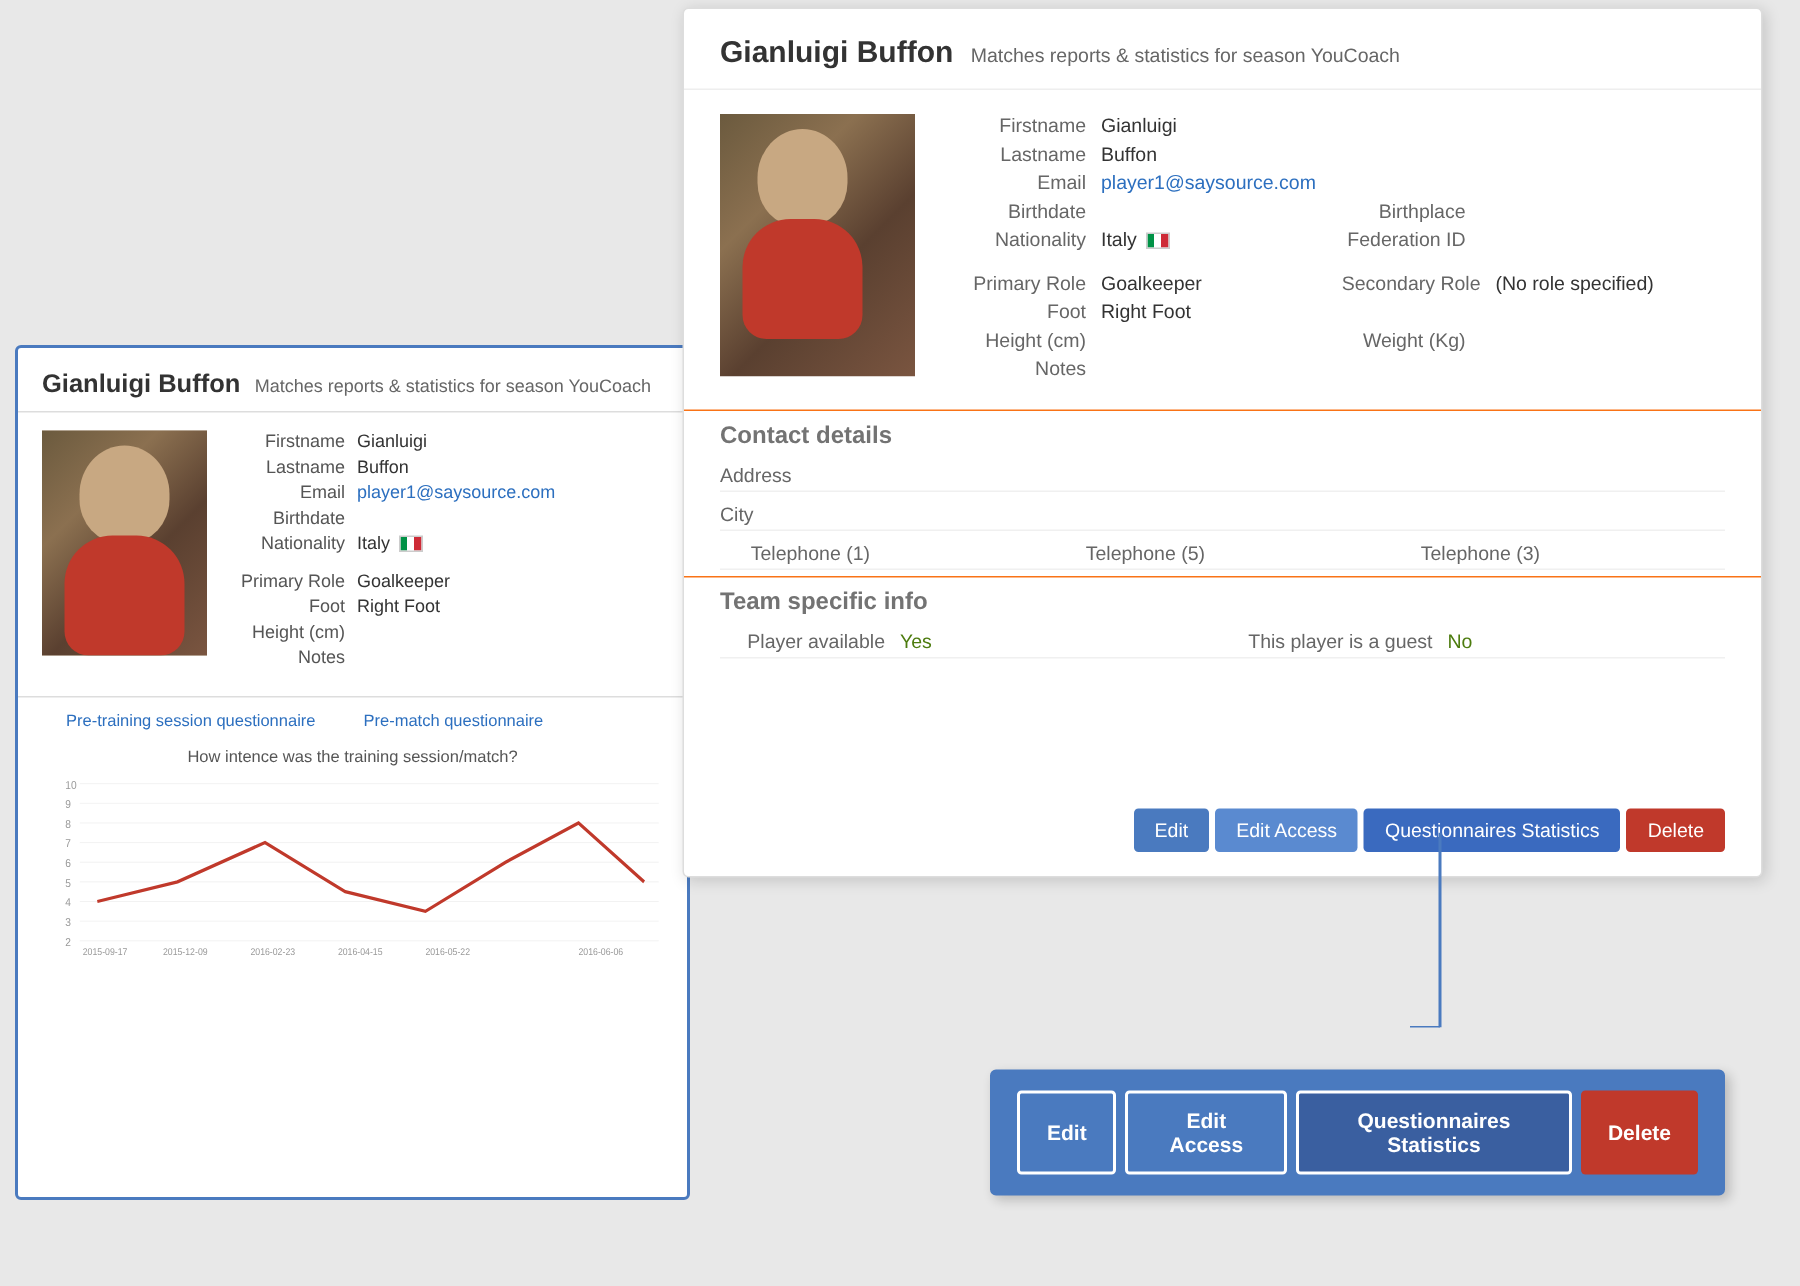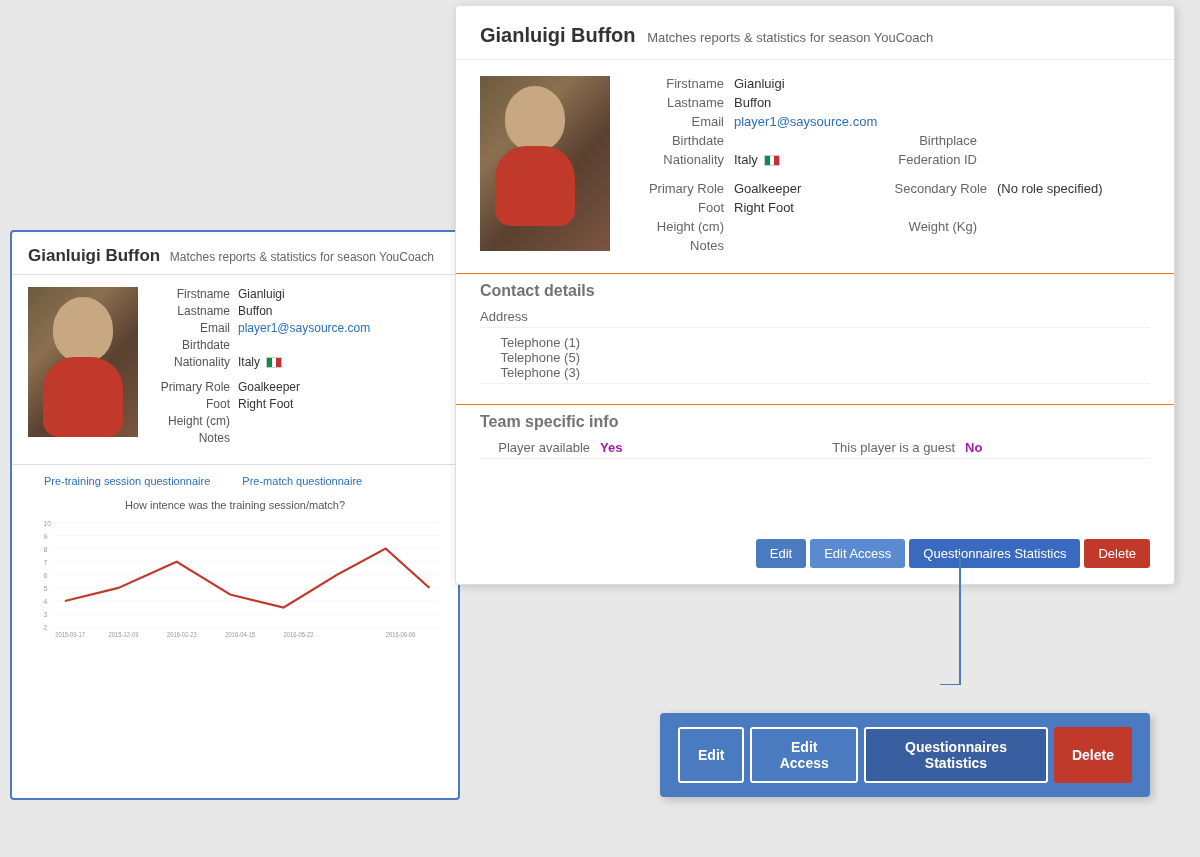--- a/index.html
+++ b/index.html
@@ -301,46 +301,44 @@
     }
 
     .contact-value {
       color: #333;
       font-size: 13px;
       flex: 1;
     }
 
     .tri-row {
       display: flex;
-      margin-bottom: 20px;
+      margin-bottom: 4px;
       align-items: baseline;
       border-bottom: 1px solid #f0f0f0;
       padding: 3px 0;
-      flex-direction: column;
     }
 
     .tri-cell {
       flex: 1;
       display: flex;
       align-items: baseline;
     }
 
     .tri-label {
       text-align: right;
       color: #666;
       padding-right: 10px;
       font-size: 13px;
       width: 110px;
       flex-shrink: 0;
     }
 
     .tri-value {
-      color: #a21caf;
-      font-size: 13px;
-      font-weight: bold;
+      color: #4d7c0f;
+      font-size: 13px;
     }
 
     
     .team-info-row {
       display: flex;
       margin-bottom: 4px;
       align-items: baseline;
       border-bottom: 1px solid #f0f0f0;
       padding: 3px 0;
     }
@@ -592,20 +590,24 @@
       </div>
     </div>
   </div>
 
   <div class="section-title">Contact details</div>
   <div class="contact-table">
     <div class="contact-row">
       <span class="contact-label">Address</span>
       <span class="contact-value"></span>
     </div>
+    <div class="contact-row">
+      <span class="contact-label">City</span>
+      <span class="contact-value"></span>
+    </div>
     <div class="tri-row">
       <div class="tri-cell">
         <span class="tri-label" style="width:110px;">Telephone (1)</span>
         <span class="tri-value"></span>
       </div>
       <div class="tri-cell">
         <span class="tri-label" style="width:110px;">Telephone (5)</span>
         <span class="tri-value"></span>
       </div>
       <div class="tri-cell">

